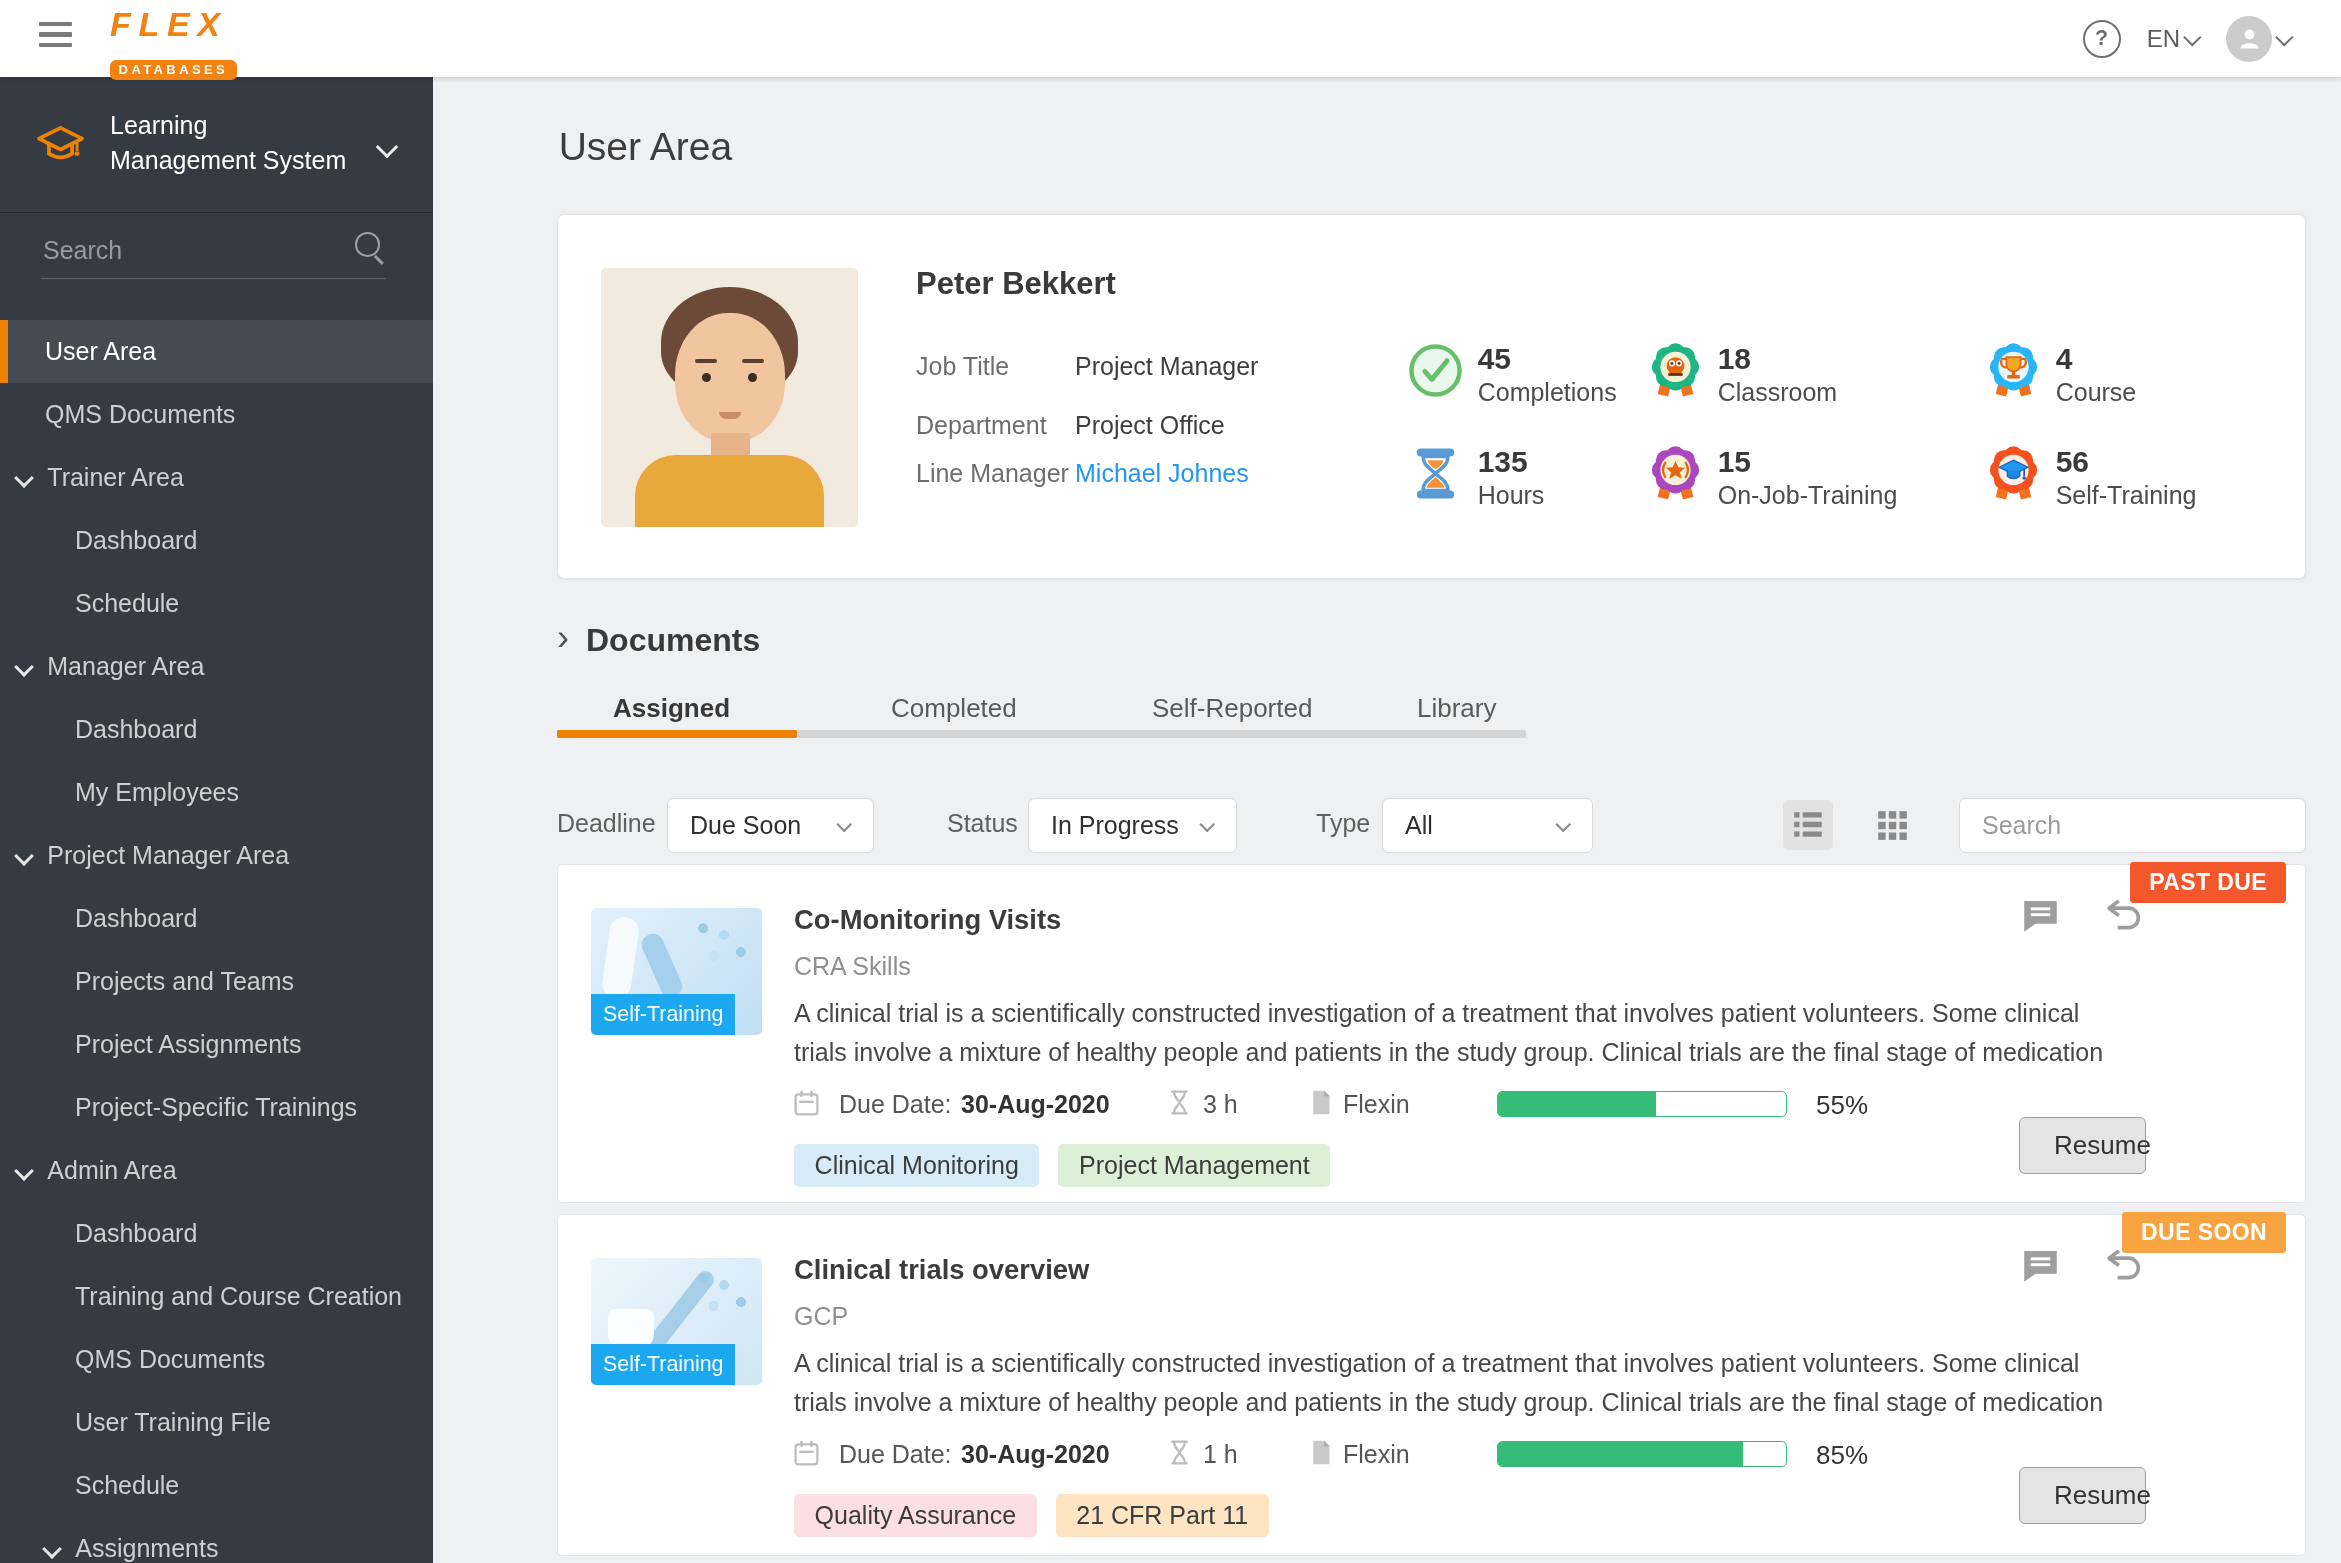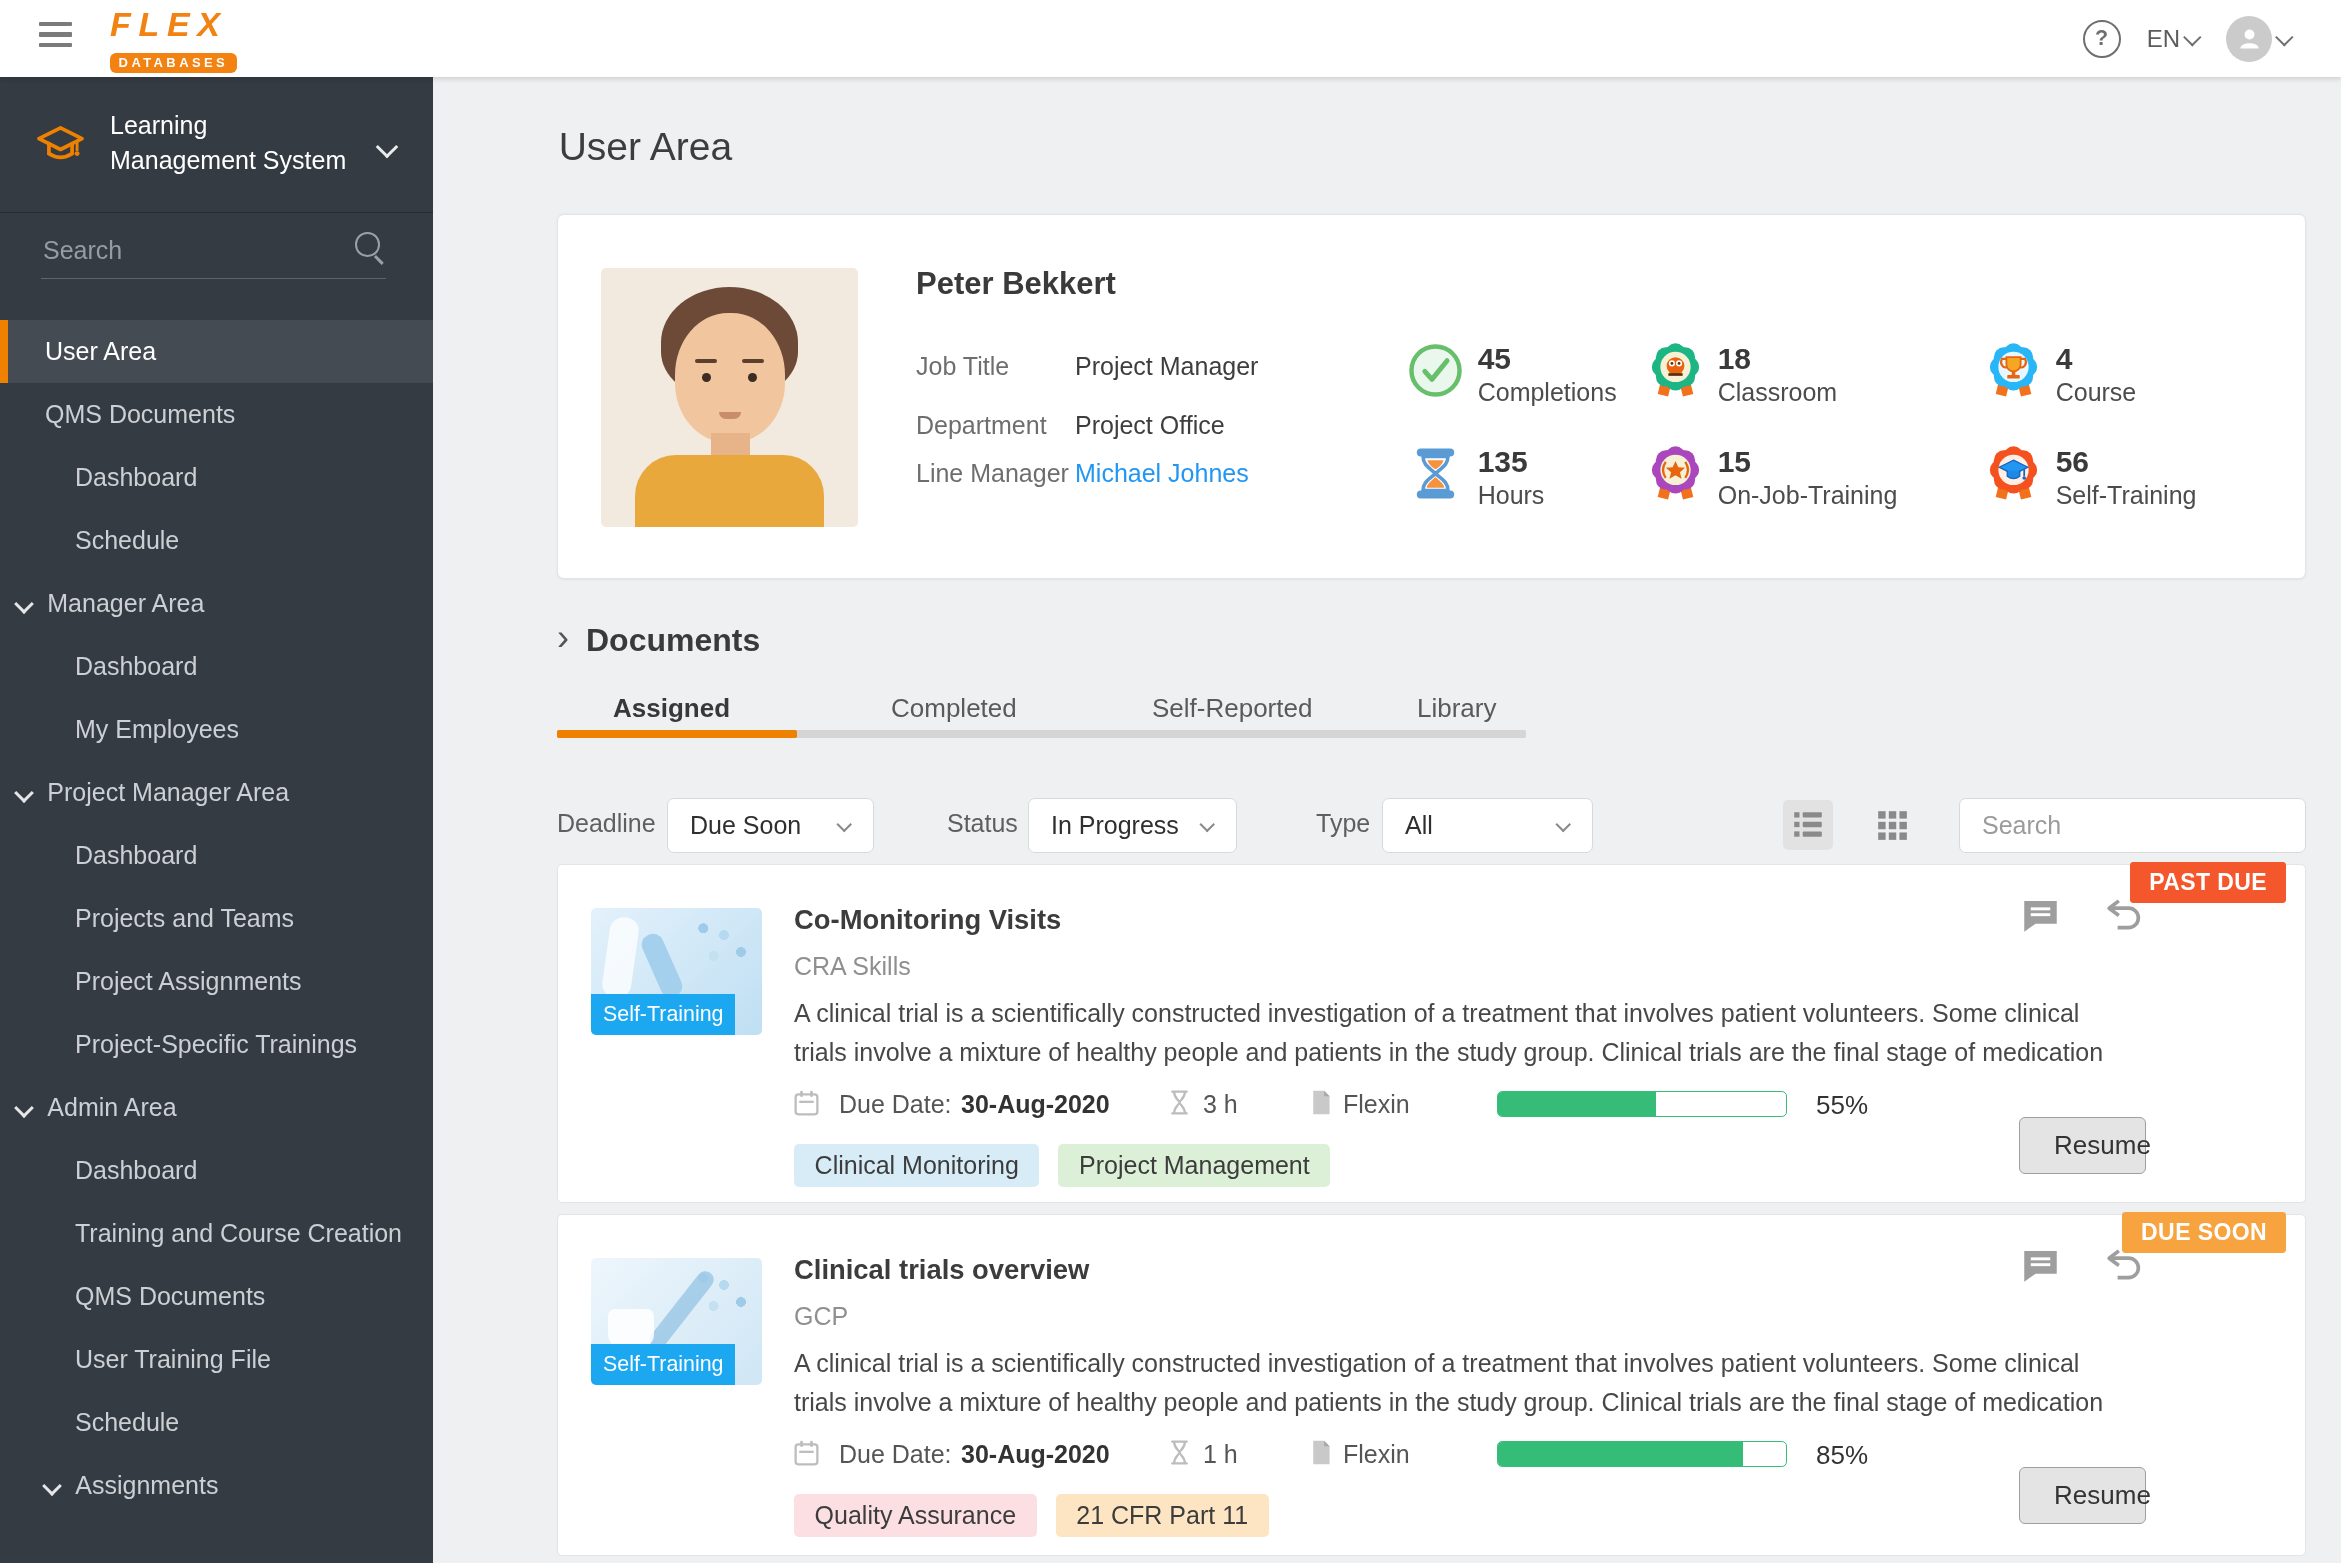--- a/index.html
+++ b/index.html
@@ -10,21 +10,21 @@
     -webkit-font-smoothing:antialiased;
   }
   
   .topbar{position:absolute;left:0;top:0;width:2342px;height:77px;background:#ffffff;
     box-shadow:0 1.7px 5.1px rgba(0,0,0,.14);z-index:20;}
   .hamburger{position:absolute;left:39px;top:22px;width:33px;height:31px;cursor:pointer;}
   .hamburger span{display:block;width:33px;height:4.3px;background:#7b7b7b;border-radius:0.9px;margin-bottom:6px;}
   .logo{position:absolute;left:110px;top:6.9px;}
   .logo .brand1{font-size:34px;font-weight:800;color:#f28211;letter-spacing:7.7px;font-style:italic;line-height:34px;}
   .logo .brand2{display:inline-block;background:#f28211;color:#fff;font-size:13px;font-weight:700;
-    letter-spacing:3.4px;padding:2.6px 8.6px;border-radius:6px;margin-top:12px;}
+    letter-spacing:3.4px;padding:2.6px 8.6px;border-radius:6px;margin-top:19px;}
   .topbar-right{position:absolute;right:50px;top:0;height:77px;display:flex;align-items:center;gap:26px;}
   .help-circle{width:34px;height:34px;border:2.6px solid #6f6f6f;border-radius:50%;color:#6f6f6f;
     font-size:21.4px;font-weight:700;display:flex;align-items:center;justify-content:center;}
   .lang{display:flex;align-items:center;gap:7px;font-size:24px;color:#5c5c5c;}
   .chev{display:inline-block;width:11px;height:11px;border-left:2.6px solid #6f6f6f;border-bottom:2.6px solid #6f6f6f;
     transform:rotate(-45deg) translateY(-1.7px);}
   .avatar-circle{width:46px;height:46px;border-radius:50%;background:#cbcbcb;display:flex;align-items:center;justify-content:center;}
   .avatar-circle svg{width:29px;height:29px;}
 
   
@@ -187,20 +187,24 @@
     <div class="underline"></div>
   </div>
   <div class="nav">
     <div class="nav-item active">
         <span class="bar"></span>
         <span>User Area</span>
       </div>
     <div class="nav-item">
         <span>QMS Documents</span>
       </div>
+    <div class="nav-item grp">
+        <span class="chev-s"></span>
+        <span>Trainer Area</span>
+      </div>
     <div class="nav-item lvl1">
         <span>Dashboard</span>
       </div>
     <div class="nav-item lvl1">
         <span>Schedule</span>
       </div>
     <div class="nav-item grp">
         <span class="chev-s"></span>
         <span>Manager Area</span>
       </div>

